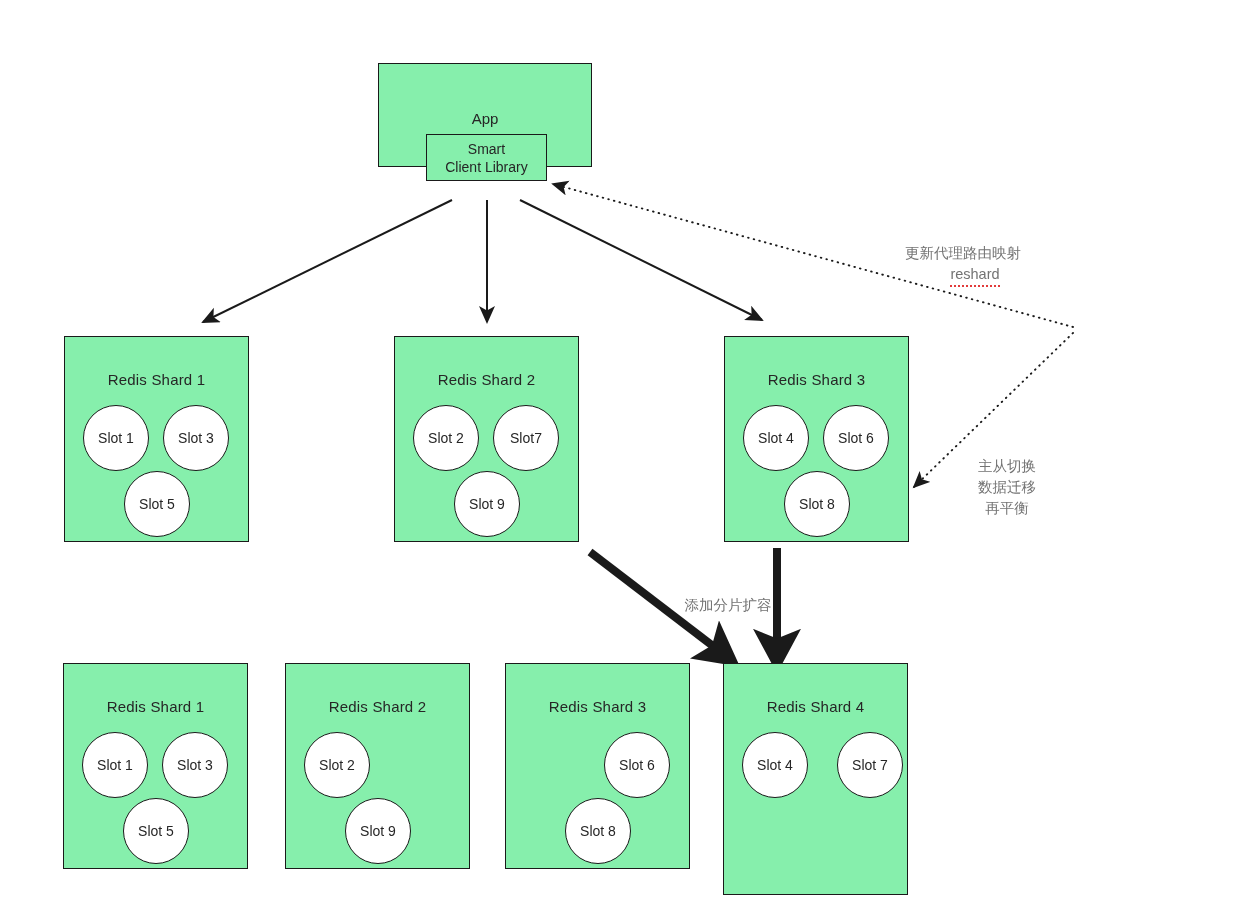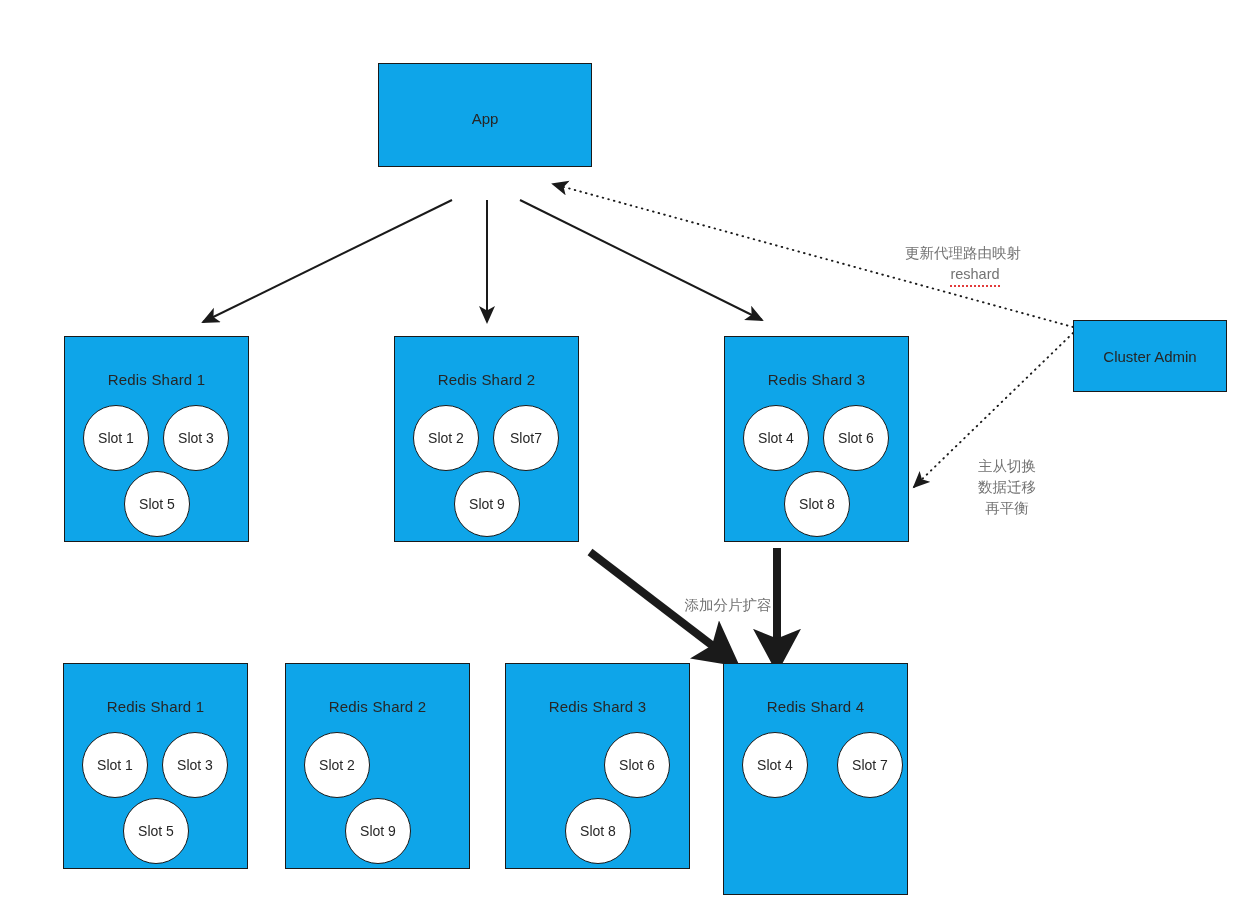--- a/index.html
+++ b/index.html
@@ -24,21 +24,21 @@
     left: 0;
     top: 0;
     width: 1240px;
     height: 914px;
     pointer-events: none;
   }
   .node-box {
     position: absolute;
     box-sizing: border-box;
     border: 1.6px solid #1a1a1a;
-    background: #0ea5e9;
+    background: #86efac;
   }
   .node-title {
     position: absolute;
     left: 0;
     right: 0;
     text-align: center;
     font-size: 15px;
     color: #262626;
     letter-spacing: 0.2px;
     white-space: nowrap;
@@ -135,24 +135,27 @@
 
     <line x1="590" y1="552" x2="726" y2="656" stroke="#1a1a1a" stroke-width="8" marker-end="url(#arrow-thick)"></line>
 
     <line x1="777" y1="548" x2="777" y2="656" stroke="#1a1a1a" stroke-width="8" marker-end="url(#arrow-thick)"></line>
   </svg>
 
   <div class="node-box" style="left:378px; top:63px; width:214px; height:104px;">
     <div class="app-label">App</div>
   </div>
 
-
-  <div class="node-box" style="left:1073px; top:320px; width:154px; height:72px;">
-    <div class="plain-box-label">Cluster Admin</div>
-  </div>
+  <div class="node-box" style="left:426px; top:134px; width:121px; height:47px;">
+    <div class="scl-label">
+      <span>Smart</span><br>
+      <span>Client Library</span>
+    </div>
+  </div>
+
 
   <div class="node-box shard-box" style="left:64px; top:336px; width:185px; height:206px;">
     <div class="node-title">Redis Shard 1</div>
     <div class="slot" style="left:18px; top:68px; width:66px; height:66px;">Slot 1</div>
     <div class="slot" style="left:98px; top:68px; width:66px; height:66px;">Slot 3</div>
     <div class="slot" style="left:59px; top:134px; width:66px; height:66px;">Slot 5</div>
   </div>
 
   <div class="node-box shard-box" style="left:394px; top:336px; width:185px; height:206px;">
     <div class="node-title">Redis Shard 2</div>

